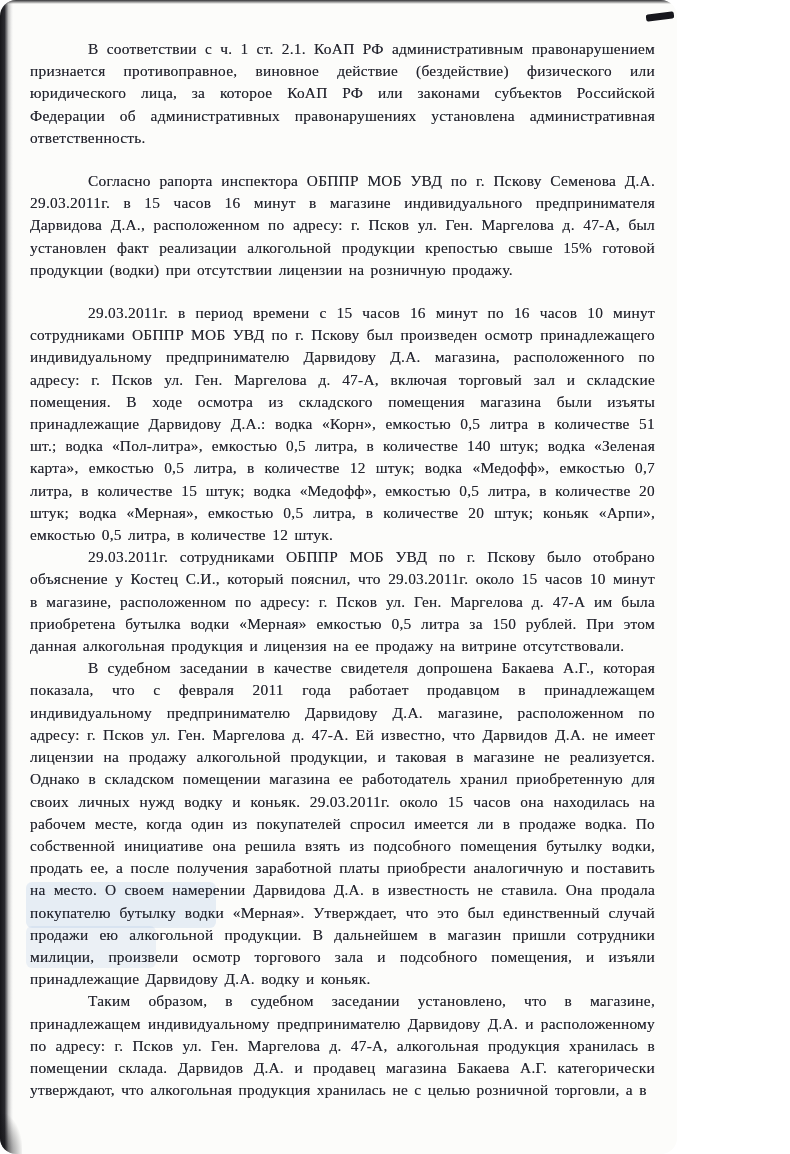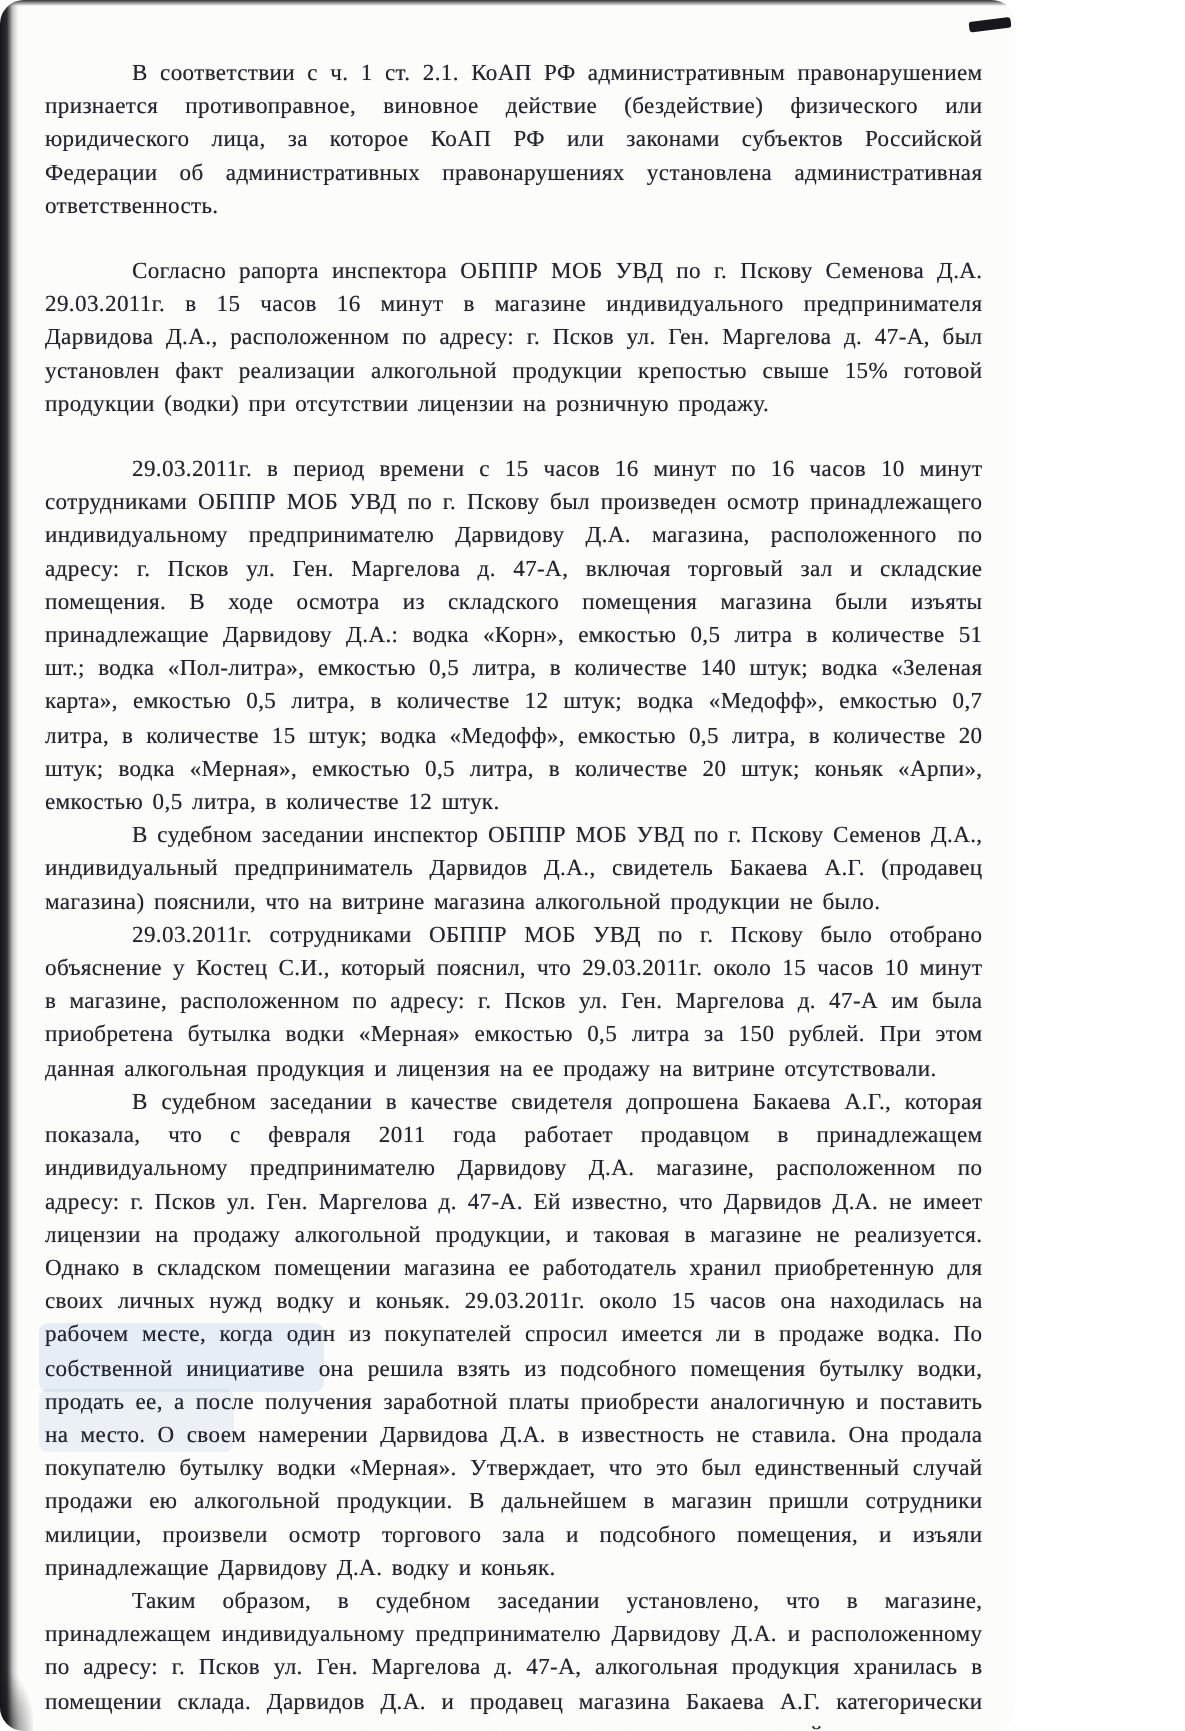--- a/index.html
+++ b/index.html
@@ -98,19 +98,18 @@
   <div class="edge-top"></div>
   <div class="corner-mark-tr"></div>
   <div class="edge-bottom-left"></div>
   <div class="highlight-smudge-1"></div>
   <div class="highlight-smudge-2"></div>
 
   <div class="content">
     <p class="p-gap">В соответствии с ч. 1 ст. 2.1. КоАП РФ административным правонарушением признается противоправное, виновное действие (бездействие) физического или юридического лица, за которое КоАП РФ или законами субъектов Российской Федерации об административных правонарушениях установлена административная ответственность.</p>
     <p class="p-gap">Согласно рапорта инспектора ОБППР МОБ УВД по г. Пскову Семенова Д.А. 29.03.2011г. в 15 часов 16 минут в магазине индивидуального предпринимателя Дарвидова Д.А., расположенном по адресу: г. Псков ул. Ген. Маргелова д. 47-А, был установлен факт реализации алкогольной продукции крепостью свыше 15% готовой продукции (водки) при отсутствии лицензии на розничную продажу.</p>
     <p>29.03.2011г. в период времени с 15 часов 16 минут по 16 часов 10 минут сотрудниками ОБППР МОБ УВД по г. Пскову был произведен осмотр принадлежащего индивидуальному предпринимателю Дарвидову Д.А. магазина, расположенного по адресу: г. Псков ул. Ген. Маргелова д. 47-А, включая торговый зал и складские помещения. В ходе осмотра из складского помещения магазина были изъяты принадлежащие Дарвидову Д.А.: водка «Корн», емкостью 0,5 литра в количестве 51 шт.; водка «Пол-литра», емкостью 0,5 литра, в количестве 140 штук; водка «Зеленая карта», емкостью 0,5 литра, в количестве 12 штук; водка «Медофф», емкостью 0,7 литра, в количестве 15 штук; водка «Медофф», емкостью 0,5 литра, в количестве 20 штук; водка «Мерная», емкостью 0,5 литра, в количестве 20 штук; коньяк «Арпи», емкостью 0,5 литра, в количестве 12 штук.</p>
-    <p>В судебном заседании инспектор ОБППР МОБ УВД по г. Пскову Семенов Д.А., индивидуальный предприниматель Дарвидов Д.А., свидетель Бакаева А.Г. (продавец магазина) пояснили, что на витрине магазина алкогольной продукции не было.</p>
     <p>29.03.2011г. сотрудниками ОБППР МОБ УВД по г. Пскову было отобрано объяснение у Костец С.И., который пояснил, что 29.03.2011г. около 15 часов 10 минут в магазине, расположенном по адресу: г. Псков ул. Ген. Маргелова д. 47-А им была приобретена бутылка водки «Мерная» емкостью 0,5 литра за 150 рублей. При этом данная алкогольная продукция и лицензия на ее продажу на витрине отсутствовали.</p>
     <p>В судебном заседании в качестве свидетеля допрошена Бакаева А.Г., которая показала, что с февраля 2011 года работает продавцом в принадлежащем индивидуальному предпринимателю Дарвидову Д.А. магазине, расположенном по адресу: г. Псков ул. Ген. Маргелова д. 47-А. Ей известно, что Дарвидов Д.А. не имеет лицензии на продажу алкогольной продукции, и таковая в магазине не реализуется. Однако в складском помещении магазина ее работодатель хранил приобретенную для своих личных нужд водку и коньяк. 29.03.2011г. около 15 часов она находилась на рабочем месте, когда один из покупателей спросил имеется ли в продаже водка. По собственной инициативе она решила взять из подсобного помещения бутылку водки, продать ее, а после получения заработной платы приобрести аналогичную и поставить на место. О своем намерении Дарвидова Д.А. в известность не ставила. Она продала покупателю бутылку водки «Мерная». Утверждает, что это был единственный случай продажи ею алкогольной продукции. В дальнейшем в магазин пришли сотрудники милиции, произвели осмотр торгового зала и подсобного помещения, и изъяли принадлежащие Дарвидову Д.А. водку и коньяк.</p>
     <p>Таким образом, в судебном заседании установлено, что в магазине, принадлежащем индивидуальному предпринимателю Дарвидову Д.А. и расположенному по адресу: г. Псков ул. Ген. Маргелова д. 47-А, алкогольная продукция хранилась в помещении склада. Дарвидов Д.А. и продавец магазина Бакаева А.Г. категорически утверждают, что алкогольная продукция хранилась не с целью розничной торговли, а в</p>
   </div>
 
 </div>
 
 </body></html>

